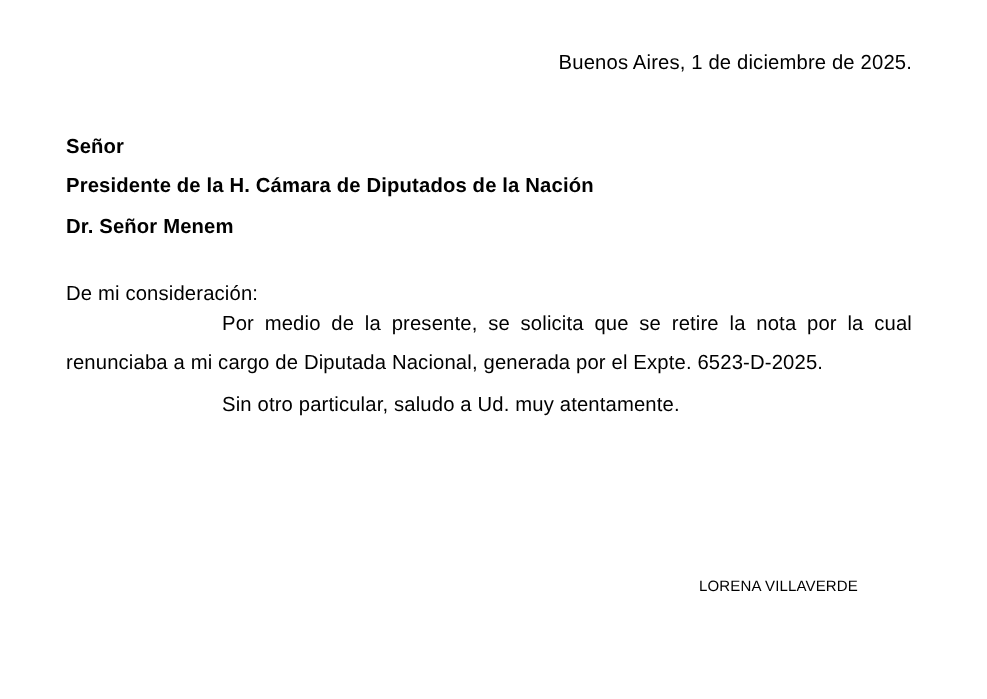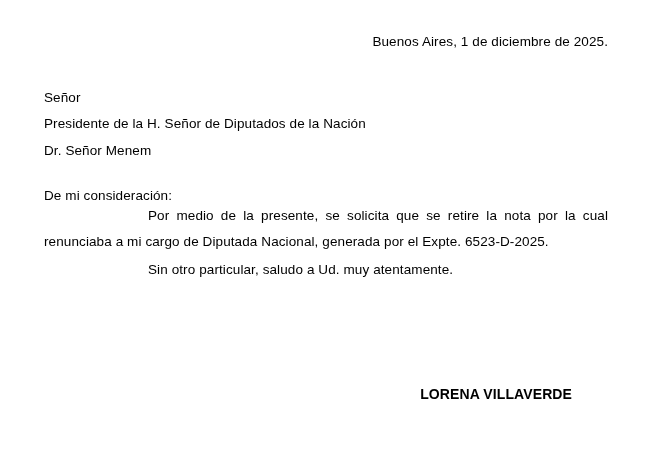--- a/index.html
+++ b/index.html
@@ -31,20 +31,21 @@
     letter-spacing: 0.1px;
   }
   .addressee {
     margin-top: 33px;
     font-size: 13.5px;
     line-height: 1.95;
     letter-spacing: 0.1px;
   }
   .addressee div {
     white-space: nowrap;
+    font-weight: bold;
   }
   .present {
     text-decoration: underline;
     text-underline-offset: 2px;
   }
   .salutation {
     margin-top: 24px;
     font-size: 13.5px;
     letter-spacing: 0.1px;
   }
@@ -62,42 +63,42 @@
     text-align: left;
   }
   .signature {
     position: absolute;
     left: 0;
     right: 44px;
     top: 386px;
     text-align: right;
   }
   .sig-name {
-    font-size: 14px;
-    font-weight: bold;
+    font-size: 10px;
+    font-weight: normal;
     letter-spacing: 0.1px;
     padding-right: 42px;
   }
   .sig-role {
     font-size: 13.5px;
     letter-spacing: 0.1px;
     padding-right: 42px;
     margin-top: 6px;
   }
 </style>
 </head>
 <body>
 
 <div class="page">
 
   <div class="date-line">Buenos Aires, 1 de diciembre de 2025.</div>
 
   <div class="addressee">
     <div>Señor</div>
-    <div>Presidente de la H. Señor de Diputados de la Nación</div>
+    <div>Presidente de la H. Cámara de Diputados de la Nación</div>
     <div>Dr. Señor Menem</div>
   </div>
 
   <div class="salutation">De mi consideración:</div>
 
   <div class="body-par">Por medio de la presente, se solicita que se retire la nota por la cual renunciaba a mi cargo de Diputada Nacional, generada por el Expte. 6523-D-2025.</div>
 
   <div class="body-par closing">Sin otro particular, saludo a Ud. muy atentamente.</div>
 
   <div class="signature">

